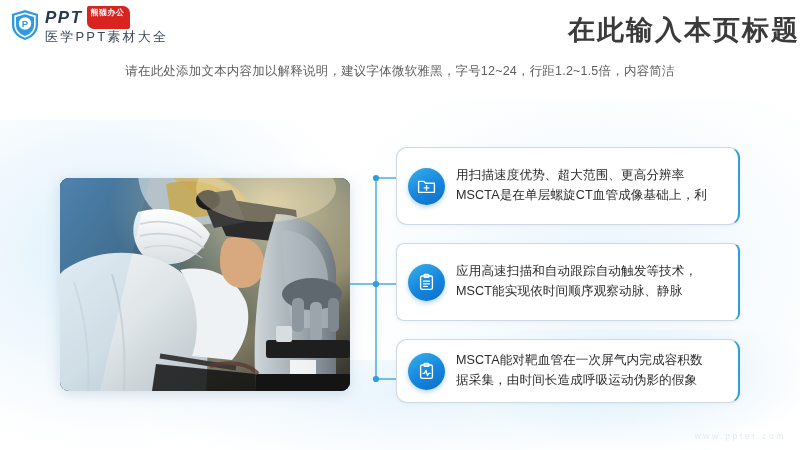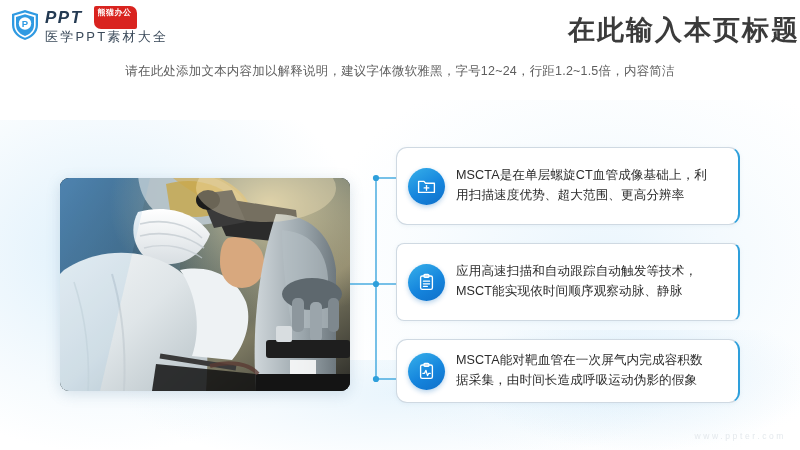--- a/index.html
+++ b/index.html
@@ -56,21 +56,21 @@
   }
   .logo-wordmark {
     display: flex;
     flex-direction: column;
     justify-content: center;
     gap: 1px;
   }
   .logo-row1 {
     display: flex;
     align-items: center;
-    gap: 11px;
+    gap: 4px;
   }
   .logo-ppt {
     font-size: 17px;
     font-weight: bold;
     font-style: italic;
     letter-spacing: 1.5px;
     color: #243a52;
     line-height: 1;
   }
   .logo-badge {
@@ -307,22 +307,22 @@
 
 <div class="box box-1">
   <div class="box-icon">
     <svg width="19" height="19" viewBox="0 0 19 19">
       <path d="M1.6 4.4 H7 L8.6 6.2 H17.4 V15.4 H1.6 Z" fill="none" stroke="#ffffff" stroke-width="1.35" stroke-linejoin="round"></path>
       <line x1="9.5" y1="8.6" x2="9.5" y2="13.2" stroke="#ffffff" stroke-width="1.35" stroke-linecap="round"></line>
       <line x1="7.2" y1="10.9" x2="11.8" y2="10.9" stroke="#ffffff" stroke-width="1.35" stroke-linecap="round"></line>
     </svg>
   </div>
   <div class="box-text">
+    <div>用扫描速度优势、超大范围、更高分辨率</div>
     <div>MSCTA是在单层螺旋CT血管成像基础上，利</div>
-    <div>用扫描速度优势、超大范围、更高分辨率</div>
   </div>
 </div>
 
 <div class="box box-2">
   <div class="box-icon">
     <svg width="19" height="19" viewBox="0 0 19 19">
       <rect x="3.6" y="3" width="11.8" height="13.4" rx="1.6" fill="none" stroke="#ffffff" stroke-width="1.35"></rect>
       <rect x="7.1" y="1.3" width="4.8" height="3.1" rx="1" fill="none" stroke="#ffffff" stroke-width="1.35"></rect>
       <line x1="6.4" y1="8.2" x2="12.6" y2="8.2" stroke="#ffffff" stroke-width="1.2" stroke-linecap="round"></line>
       <line x1="6.4" y1="10.8" x2="12.6" y2="10.8" stroke="#ffffff" stroke-width="1.2" stroke-linecap="round"></line>

